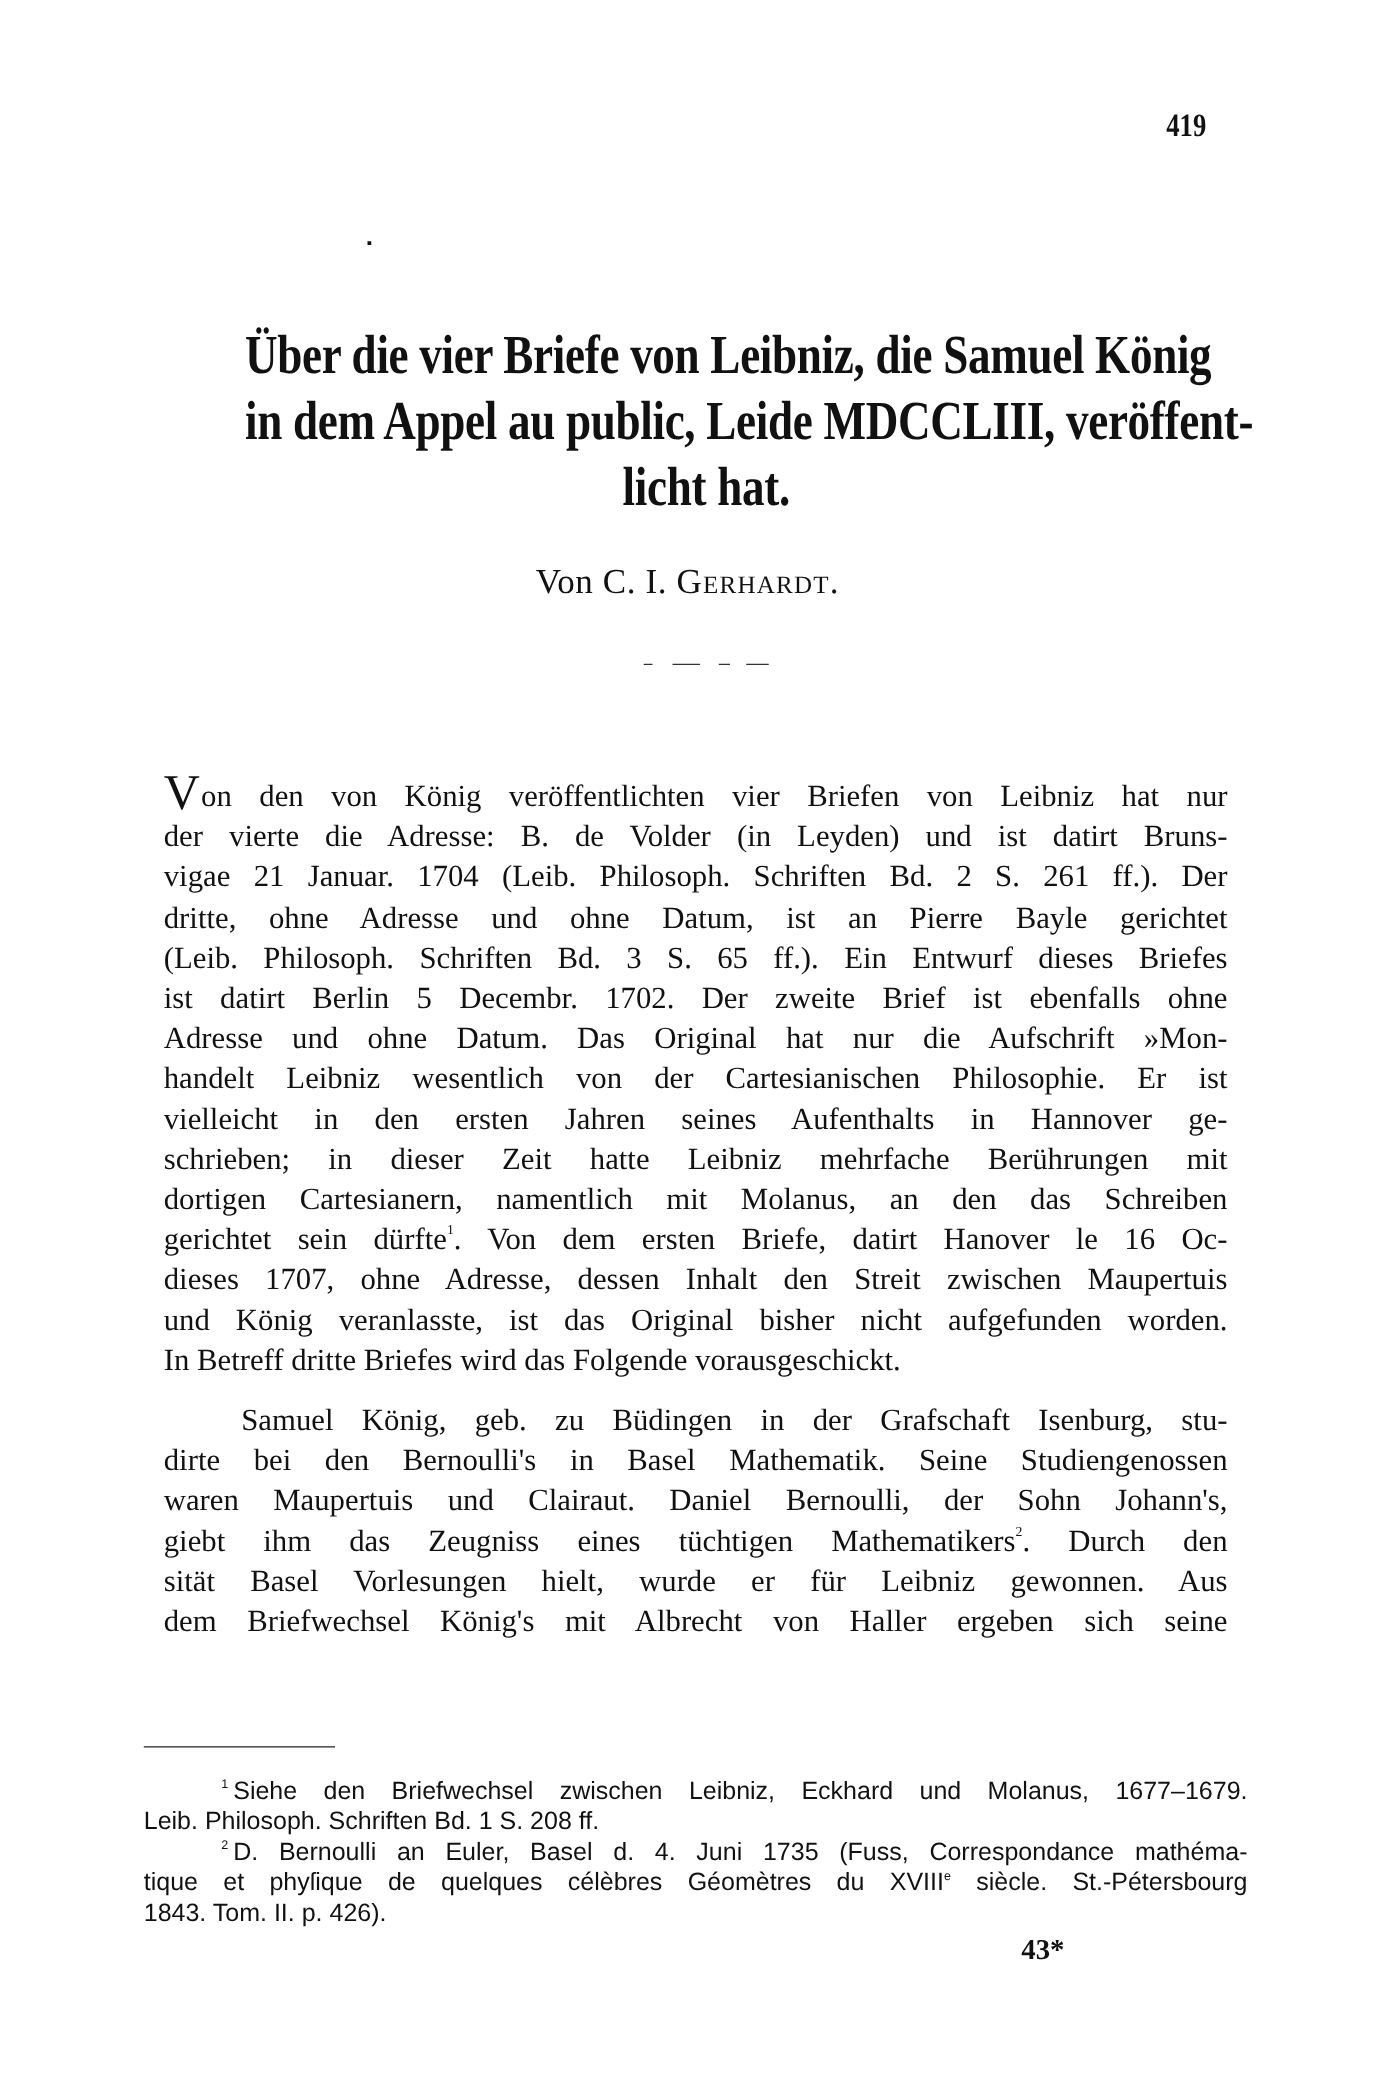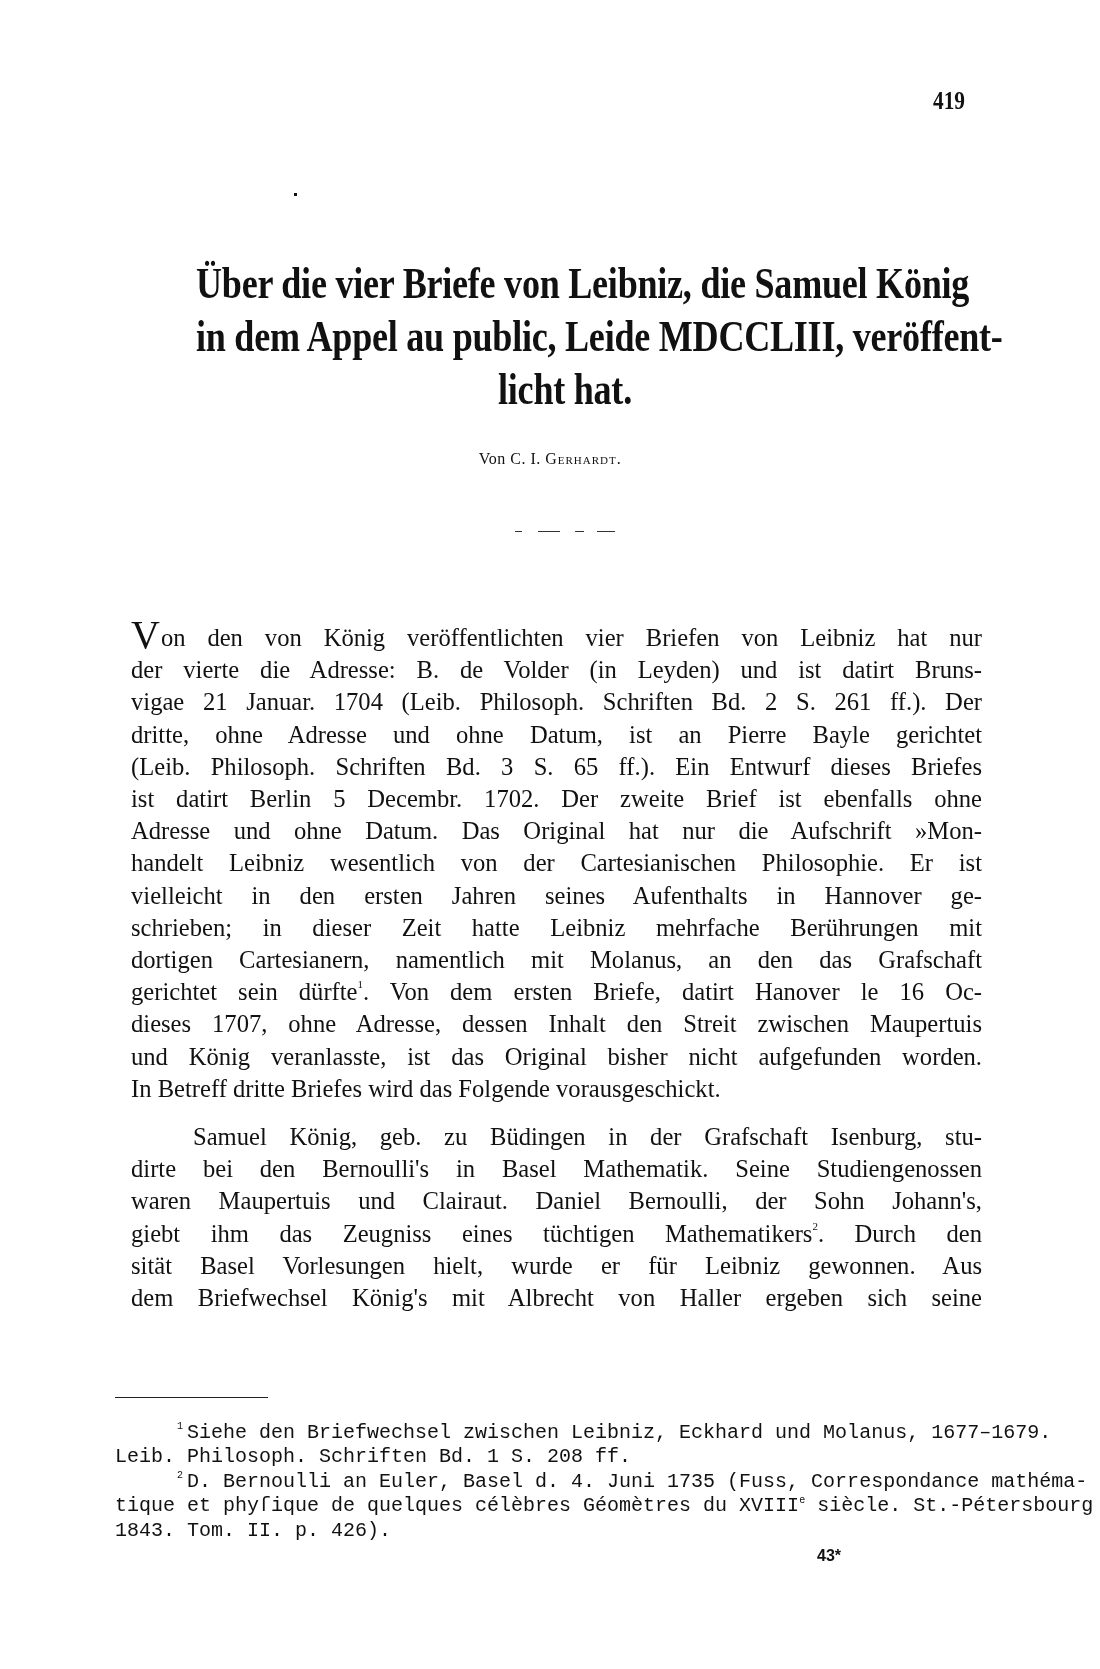--- a/index.html
+++ b/index.html
@@ -49,21 +49,21 @@
       letter-spacing: -0.3px;
     }
     .title .line { display: block; white-space: nowrap; }
     .author {
       position: absolute;
       top: 450px;
       left: 0;
       width: 1100px;
       text-align: center;
       font-family: "Liberation Serif", serif;
-      font-size: 16px;
+      font-size: 28px;
       letter-spacing: 0.5px;
     }
     .author .sc {
       font-variant: small-caps;
       letter-spacing: 1px;
     }
     .ornament-rule {
       position: absolute;
       top: 531px;
       left: 515px;
@@ -120,21 +120,21 @@
       left: 115px;
       width: 153px;
       height: 1px;
       background: #222;
     }
     .footnotes {
       position: absolute;
       top: 1421px;
       left: 115px;
       width: 883px;
-      font-family: Liberation Mono, monospace;
+      font-family: Liberation Sans, sans-serif;
       font-size: 20px;
       line-height: 24.4px;
     }
     .footnotes .line {
       display: block;
       text-align: justify;
       text-align-last: justify;
       white-space: nowrap;
     }
     .footnotes .line.last { text-align-last: left; }
@@ -147,22 +147,22 @@
     }
     .footnotes sup.sc-e {
       font-size: 10px;
       vertical-align: 8px;
       margin-right: 0;
     }
     .signature-mark {
       position: absolute;
       top: 1547px;
       left: 817px;
-      font-family: Liberation Sans, sans-serif;
-      font-size: 16px;
+      font-family: Liberation Serif, serif;
+      font-size: 23px;
       font-weight: bold;
     }
   </style>
 </head>
 <body>
 
 <div>
 
   <div class="page-number">419</div>
 
@@ -190,21 +190,21 @@
       <span class="line"><span class="dropcap">V</span><span>on den von König veröffentlichten vier Briefen von Leibniz hat nur</span></span>
       <span class="line">der vierte die Adresse: B. de Volder (in Leyden) und ist datirt Bruns-</span>
       <span class="line">vigae 21 Januar. 1704 (Leib. Philosoph. Schriften Bd. 2 S. 261 ff.). Der</span>
       <span class="line">dritte, ohne Adresse und ohne Datum, ist an Pierre Bayle gerichtet</span>
       <span class="line">(Leib. Philosoph. Schriften Bd. 3 S. 65 ff.). Ein Entwurf dieses Briefes</span>
       <span class="line">ist datirt Berlin 5 Decembr. 1702. Der zweite Brief ist ebenfalls ohne</span>
       <span class="line">Adresse und ohne Datum. Das Original hat nur die Aufschrift »Mon-</span>
       <span class="line">handelt Leibniz wesentlich von der Cartesianischen Philosophie. Er ist</span>
       <span class="line">vielleicht in den ersten Jahren seines Aufenthalts in Hannover ge-</span>
       <span class="line">schrieben; in dieser Zeit hatte Leibniz mehrfache Berührungen mit</span>
-      <span class="line">dortigen Cartesianern, namentlich mit Molanus, an den das Grafschaft</span>
+      <span class="line">dortigen Cartesianern, namentlich mit Molanus, an den das Schreiben</span>
       <span class="line"><span>gerichtet sein dürfte</span><sup class="fn">1</sup><span>. Von dem ersten Briefe, datirt Hanover le 16 Oc-</span></span>
       <span class="line">dieses 1707, ohne Adresse, dessen Inhalt den Streit zwischen Maupertuis</span>
       <span class="line">und König veranlasste, ist das Original bisher nicht aufgefunden worden.</span>
       <span class="line last">In Betreff dritte Briefes wird das Folgende vorausgeschickt.</span>
     </p>
     <p>
       <span class="line indent">Samuel König, geb. zu Büdingen in der Grafschaft Isenburg, stu-</span>
       <span class="line">dirte bei den Bernoulli's in Basel Mathematik. Seine Studiengenossen</span>
       <span class="line">waren Maupertuis und Clairaut. Daniel Bernoulli, der Sohn Johann's,</span>
       <span class="line"><span>giebt ihm das Zeugniss eines tüchtigen Mathematikers</span><sup class="fn">2</sup><span>. Durch den</span></span>

